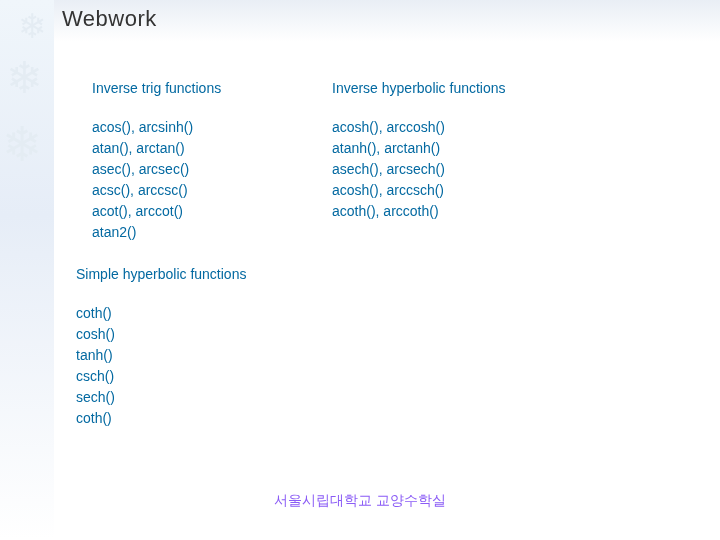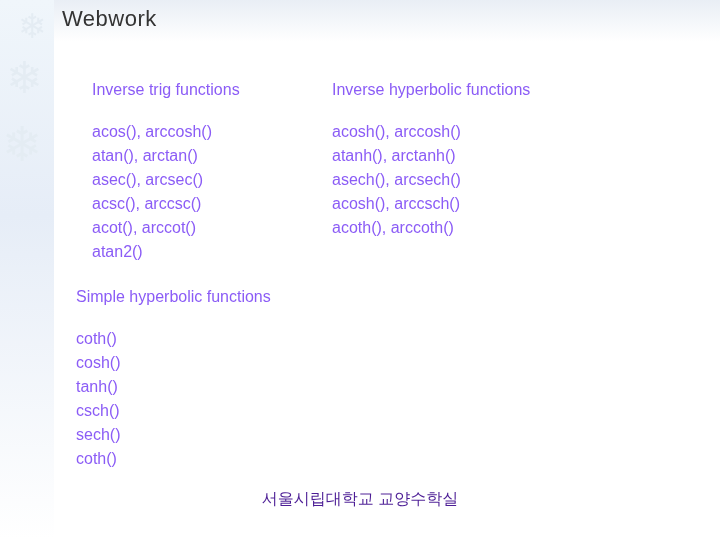--- a/index.html
+++ b/index.html
@@ -43,22 +43,22 @@
     top: 6px;
     font-size: 22px;
     letter-spacing: 0.5px;
     color: #333;
   }
   .content {
     position: absolute;
     left: 92px;
     top: 78px;
     width: 600px;
-    color: #8b5cf6;
-    font-size: 16px;
+    color: #0369a1;
+    font-size: 14px;
     line-height: 1.5;
   }
   .row1 {
     display: flex;
     gap: 0;
   }
   .col {
     width: 240px;
   }
   .colh {
@@ -73,22 +73,22 @@
   }
   .row2 .colh {
     margin-bottom: 18px;
   }
   .footer-credit {
     position: absolute;
     bottom: 30px;
     left: 0;
     width: 720px;
     text-align: center;
-    font-size: 16px;
-    color: #4c1d95;
+    font-size: 14px;
+    color: #8b5cf6;
   }
 </style>
 </head>
 <body>
 
 <div class="slide">
 
   <div class="decor">
     <span class="snow" style="left:18px; top:6px; font-size:34px;">❄</span>
     <span class="snow" style="left:6px; top:52px; font-size:44px;">❄</span>
@@ -98,21 +98,21 @@
   <div class="title-band"></div>
   <div class="page-title">Webwork</div>
 
   <div class="content">
 
     <div class="row1">
 
       <div class="col">
         <p class="colh">Inverse trig functions</p>
         <div class="list">
-          <p>acos(), arccosh()</p>
+          <p>acos(), arcsinh()</p>
           <p>atan(), arctan()</p>
           <p>asec(), arcsec()</p>
           <p>acsc(), arccsc()</p>
           <p>acot(), arccot()</p>
           <p>atan2()</p>
         </div>
       </div>
 
       <div class="col">
         <p class="colh">Inverse hyperbolic functions</p>

